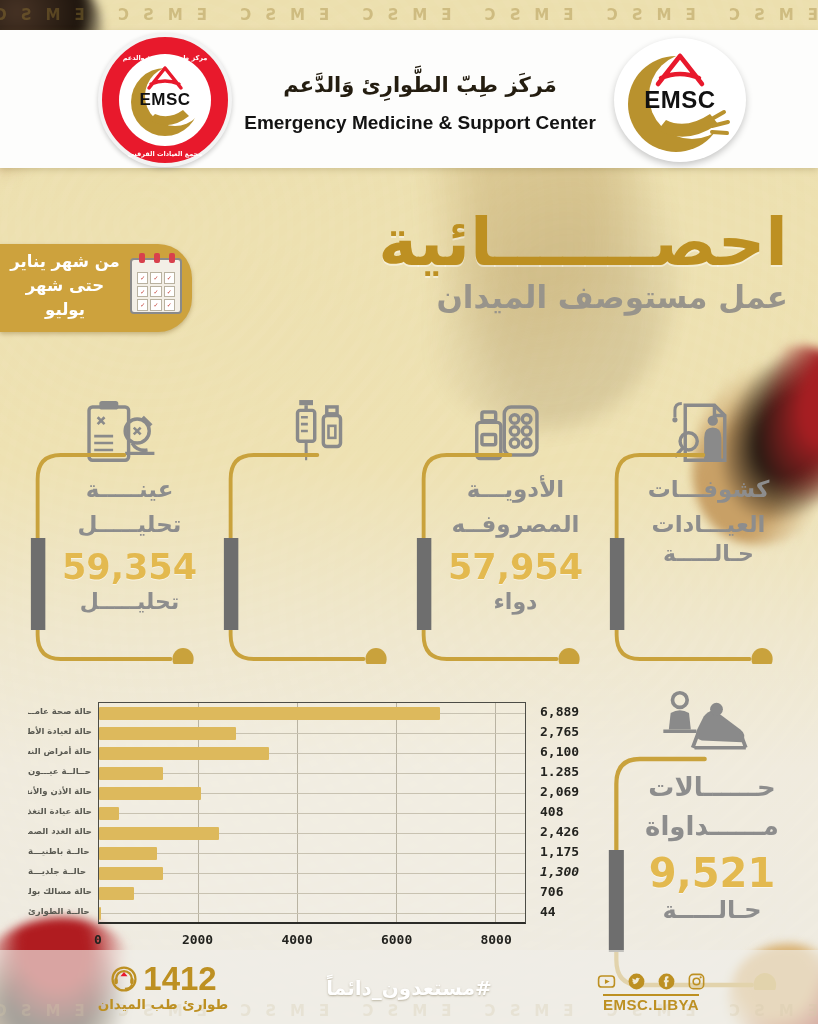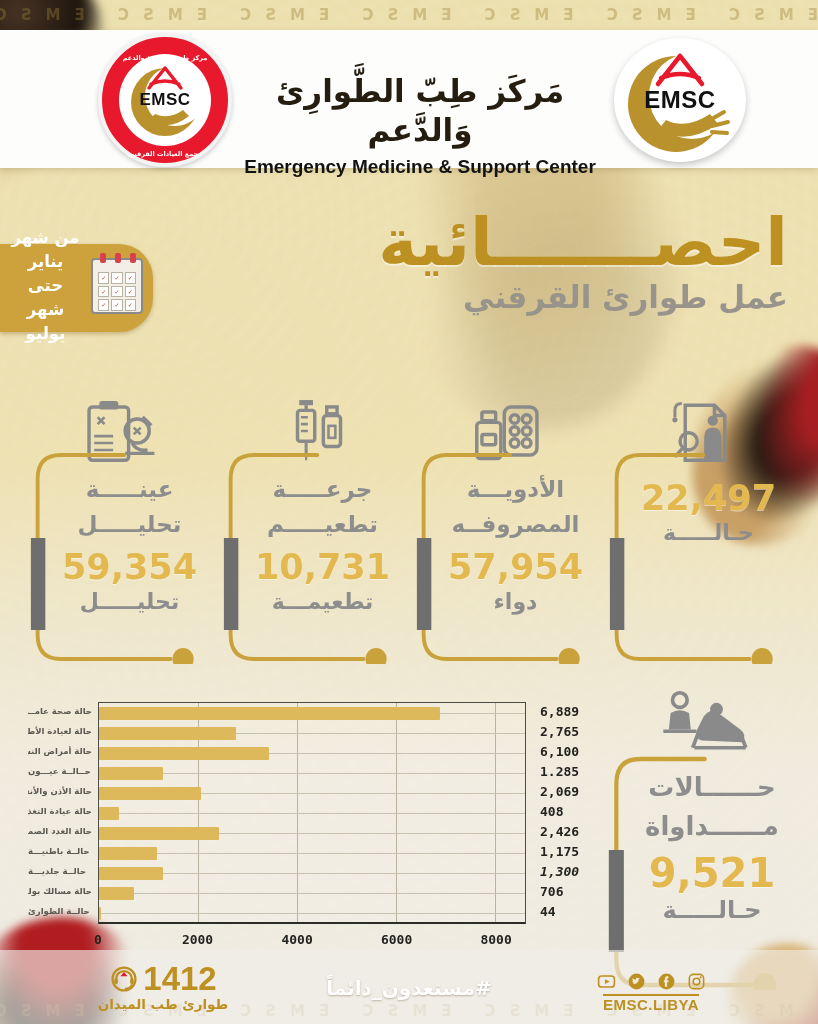--- a/index.html
+++ b/index.html
@@ -59,30 +59,30 @@
     background:#e8192c; border:4px solid #f3f3f3; box-shadow:0 2px 5px rgba(0,0,0,.2); }
   .logo-left .inner { position:absolute; left:17px; top:17px; width:92px; height:92px; border-radius:50%;
     background:#ffffff; overflow:hidden; }
   .ring-text { position:absolute; width:100%; text-align:center; color:#fff; font-size:6.5px; font-weight:bold; }
   .ring-text.top { top:5px;margin-top:12px; } .ring-text.bottom { bottom:5px; }
   .logo-right { position:absolute; right:72px; top:38px; width:132px; height:124px; border-radius:50%;
     background:#ffffff; box-shadow:0 3px 7px rgba(0,0,0,.22); }
   .logo-emsc-text { position:absolute; width:100%; text-align:center; font-weight:bold; color:#111;
     font-family:"Liberation Sans", sans-serif; letter-spacing:.5px; }
   .header-center { position:absolute; left:240px; right:218px; top:42px; text-align:center; }
-  .calligraphy { font-size:31px; font-weight:bold; color:#241d10; line-height:1.25; }
-  .eng-title { font-family:"Liberation Sans", sans-serif; font-size:19px; font-weight:bold; color:#131313; margin-top:6px; }
+  .calligraphy { font-size:21px; font-weight:bold; color:#241d10; line-height:1.25; }
+  .eng-title { font-family:"Liberation Sans", sans-serif; font-size:19px; font-weight:bold; color:#131313; margin-top:14px; }
 
   
   .main-title { position:absolute; right:30px; top:208px; text-align:right; direction:rtl; }
   .main-title .big { font-size:66px; font-weight:bold; color:#bd9022; line-height:1.05;
     text-shadow:0 2px 0 rgba(255,255,255,.45); }
   .main-title .sub { font-size:31px; font-weight:bold; color:#98948b; margin-top:2px; }
 
-  .period-badge { position:absolute; left:0; top:244px; width:153px; height:88px; background:#cda23d;
+  .period-badge { position:absolute; left:0; top:244px; width:192px; height:88px; background:#cda23d;
     border-radius:0 34px 34px 0; box-shadow:0 2px 4px rgba(120,90,30,.35);
     display:flex; align-items:center; justify-content:flex-start; direction:rtl; padding:8px 10px 12px 8px; gap:8px; }
   .period-badge .txt { color:#fff; font-weight:bold; font-size:16.5px; text-align:center; line-height:1.45; flex:1; }
   .cal-icon { width:52px; height:56px; position:relative; background:#f3efe6; border:2px solid #8a8a8a; border-radius:4px; flex:0 0 auto; }
   .cal-icon .hang { position:absolute; top:-7px; width:6px; height:10px; background:#d8404d; border-radius:2px; }
   .cal-grid { position:absolute; left:5px; right:5px; top:12px; bottom:4px; display:grid;
     grid-template-columns:repeat(3,1fr); grid-template-rows:repeat(3,1fr); gap:2px; }
   .cal-grid span { background:#fff; border:1px solid #b9b2a0; font-size:6px; color:#c03a30; text-align:center; line-height:1.6; }
 
   
@@ -176,21 +176,21 @@
       <circle cx="78" cy="58" r="43" fill="#ffffff"></circle>
       <path d="M44 92 Q72 108 104 86 L96 76 Q72 92 52 82 Z" fill="#b9922e"></path>
       <path d="M96 82 l14 -8 M98 88 l16 -4 M98 94 l15 1" stroke="#b9922e" stroke-width="4" stroke-linecap="round"></path>
       <path d="M66 18 L44 46 M66 18 L88 46 M47 40 Q66 32 85 40" stroke="#e8192c" stroke-width="4.5" fill="none" stroke-linecap="round"></path>
     </svg>
     <div class="logo-emsc-text" style="top:48px; font-size:24px;">EMSC</div>
   </div>
 
   <div class="main-title">
     <div class="big">احصـــــــائية</div>
-    <div class="sub">عمل طوارئ القرقني</div>
+    <div class="sub">عمل مستوصف الميدان</div>
   </div>
 
   <div class="period-badge">
     <div class="cal-icon">
       <span class="hang" style="left:7px;"></span>
         <span class="hang" style="left:22px;"></span>
         <span class="hang" style="left:37px;"></span>
       <div class="cal-grid">
           <span>✓</span>
           <span>✓</span>
@@ -223,21 +223,24 @@
           <path d="M30 8 q-8 0 -8 8 v8" stroke-width="3.5"></path>
             <circle cx="22" cy="27" r="3" fill="#8a8a8a" stroke="none"></circle>
         </svg>
       </div>
       <svg class="stat-svg" viewBox="0 0 190 214" preserveAspectRatio="none">
         <path d="M100 5 H34 Q10 5 10 29 V185 Q10 209 34 209 H148" stroke="#c9a23c" stroke-width="4" fill="none" stroke-linecap="round"></path>
         <circle cx="161" cy="209" r="11" fill="#c9a23c"></circle>
         <rect x="3" y="88" width="15" height="92" fill="#6e6e6e"></rect>
       </svg>
       <div class="stat-body">
-        <div class="stat-value">22,497</div>
+        <div class="stat-label">
+          <div>كشوفـــات</div>
+            <div>العيـــادات</div>
+        </div>
         <div class="stat-unit">حـالـــــة</div>
       </div>
     </div>
 
     <div class="stat-card">
       <div class="stat-icon">
         <svg viewBox="0 0 100 80" width="86" height="70" fill="none" stroke="#8a8a8a" stroke-width="4">
           <rect x="16" y="30" width="28" height="42" rx="4"></rect>
             <rect x="22" y="18" width="16" height="10" rx="2"></rect>
           <rect x="22" y="44" width="16" height="12" rx="2"></rect>
@@ -277,28 +280,20 @@
           <rect x="62" y="22" width="20" height="36" rx="4"></rect>
             <rect x="66" y="12" width="12" height="8"></rect>
           <rect x="68" y="34" width="8" height="14" stroke-width="3"></rect>
         </svg>
       </div>
       <svg class="stat-svg" viewBox="0 0 190 214" preserveAspectRatio="none">
         <path d="M100 5 H34 Q10 5 10 29 V185 Q10 209 34 209 H148" stroke="#c9a23c" stroke-width="4" fill="none" stroke-linecap="round"></path>
         <circle cx="161" cy="209" r="11" fill="#c9a23c"></circle>
         <rect x="3" y="88" width="15" height="92" fill="#6e6e6e"></rect>
       </svg>
-      <div class="stat-body">
-        <div class="stat-label">
-          <div>جرعـــــة</div>
-            <div>تطعيـــــم</div>
-        </div>
-        <div class="stat-value">10,731</div>
-        <div class="stat-unit">تطعيمـــة</div>
-      </div>
     </div>
 
     <div class="stat-card">
       <div class="stat-icon">
         <svg viewBox="0 0 100 80" width="86" height="70" fill="none" stroke="#8a8a8a" stroke-width="4">
           <rect x="14" y="12" width="46" height="62" rx="4"></rect>
           <rect x="26" y="5" width="22" height="10" rx="3" fill="#8a8a8a" stroke="none"></rect>
           <path d="M20 46 h22 M20 54 h22 M20 62 h22" stroke-width="3"></path>
           <path d="M24 24 l8 8 M32 24 l-8 8" stroke-width="3"></path>
           <circle cx="70" cy="40" r="14"></circle>

